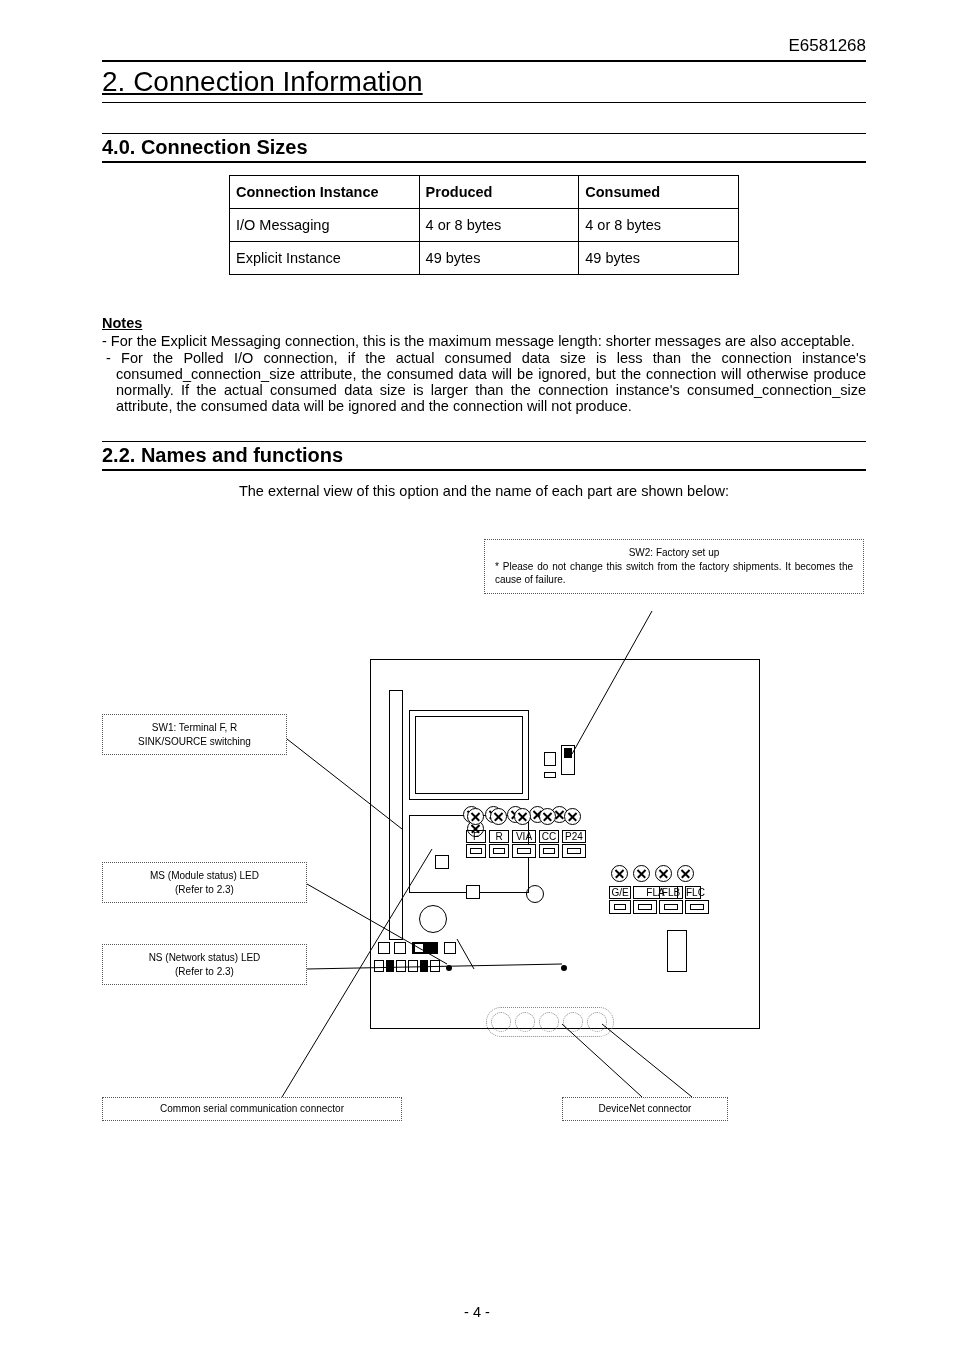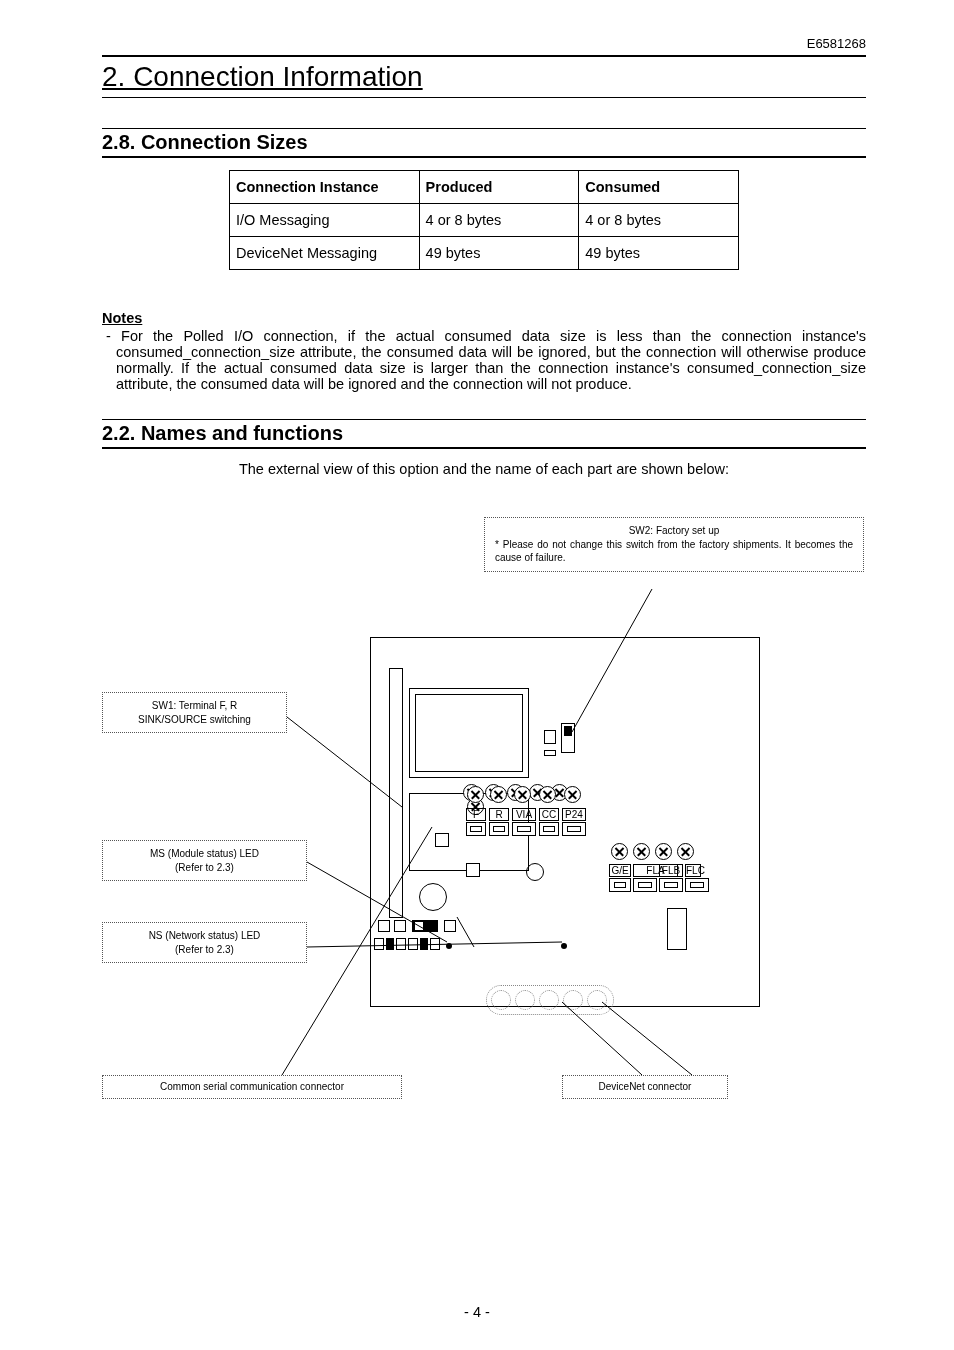--- a/index.html
+++ b/index.html
@@ -10,21 +10,21 @@
     background: #fff;
     font-family: Arial, Helvetica, sans-serif;
     color: #000;
     position: relative;
   }
   .page {
     padding: 36px 88px 0 102px;
   }
   .doc-id {
     text-align: right;
-    font-size: 13px;
+    font-size: 17px;
     margin-bottom: 4px;
   }
   .h1-rule-top { border-top: 2px solid #000; height:0; margin-bottom:4px;}
   .h1 {
     font-size: 28px;
     font-weight: normal;
     margin: 0 0 4px 0;
     text-decoration: underline;
   }
   .h1-rule-bot { border-top: 1px solid #000; height:0; margin-bottom:30px;}
@@ -145,45 +145,46 @@
 <body>
 
 <div class="page">
   <div class="doc-id">E6581268</div>
   <div class="h1-rule-top"></div>
   <div class="h1">2. Connection Information</div>
   <div class="h1-rule-bot"></div>
 
   <div class="h2-wrap">
     <div class="h2-rule-top"></div>
-    <div class="h2">2.8.   Connection Sizes</div>
+    <div class="h2">4.0.   Connection Sizes</div>
     <div class="h2-rule-bot"></div>
   </div>
 
   <table class="conn-table">
     <tbody>
         <tr>
       <th style="width:190px">Connection Instance</th>
       <th style="width:160px">Produced</th>
       <th style="width:160px">Consumed</th>
     </tr>
     <tr>
       <td>I/O Messaging</td>
       <td>4 or 8 bytes</td>
       <td>4 or 8 bytes</td>
     </tr>
     <tr>
-      <td>DeviceNet Messaging</td>
+      <td>Explicit Instance</td>
       <td>49 bytes</td>
       <td>49 bytes</td>
     </tr>
   </tbody>
     </table>
 
   <div class="notes-hd">Notes</div>
+  <p class="note-line">- For the Explicit Messaging connection, this is the maximum message length: shorter messages are also acceptable.</p>
   <p class="note-line note-indent">- For the Polled I/O connection, if the actual consumed data size is less than the connection instance's consumed_connection_size attribute, the consumed data will be ignored, but the connection will otherwise produce normally. If the actual consumed data size is larger than the connection instance's consumed_connection_size attribute, the consumed data will be ignored and the connection will not produce.</p>
 
   <div class="sec-gap"></div>
 
   <div class="h2-wrap">
     <div class="h2-rule-top"></div>
     <div class="h2">2.2.   Names and functions</div>
     <div class="h2-rule-bot"></div>
   </div>
   <p class="intro-22">The external view of this option and the name of each part are shown below:</p>

